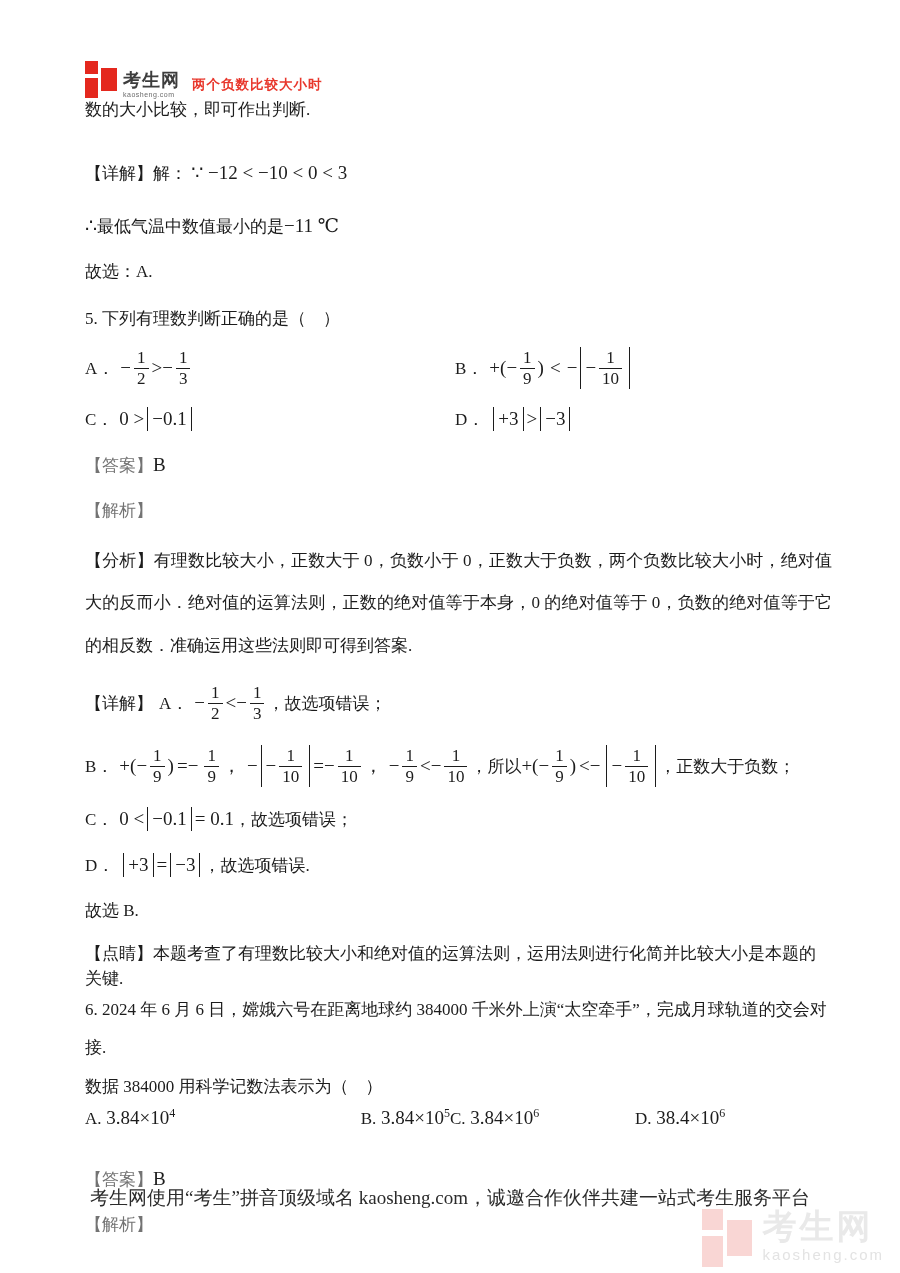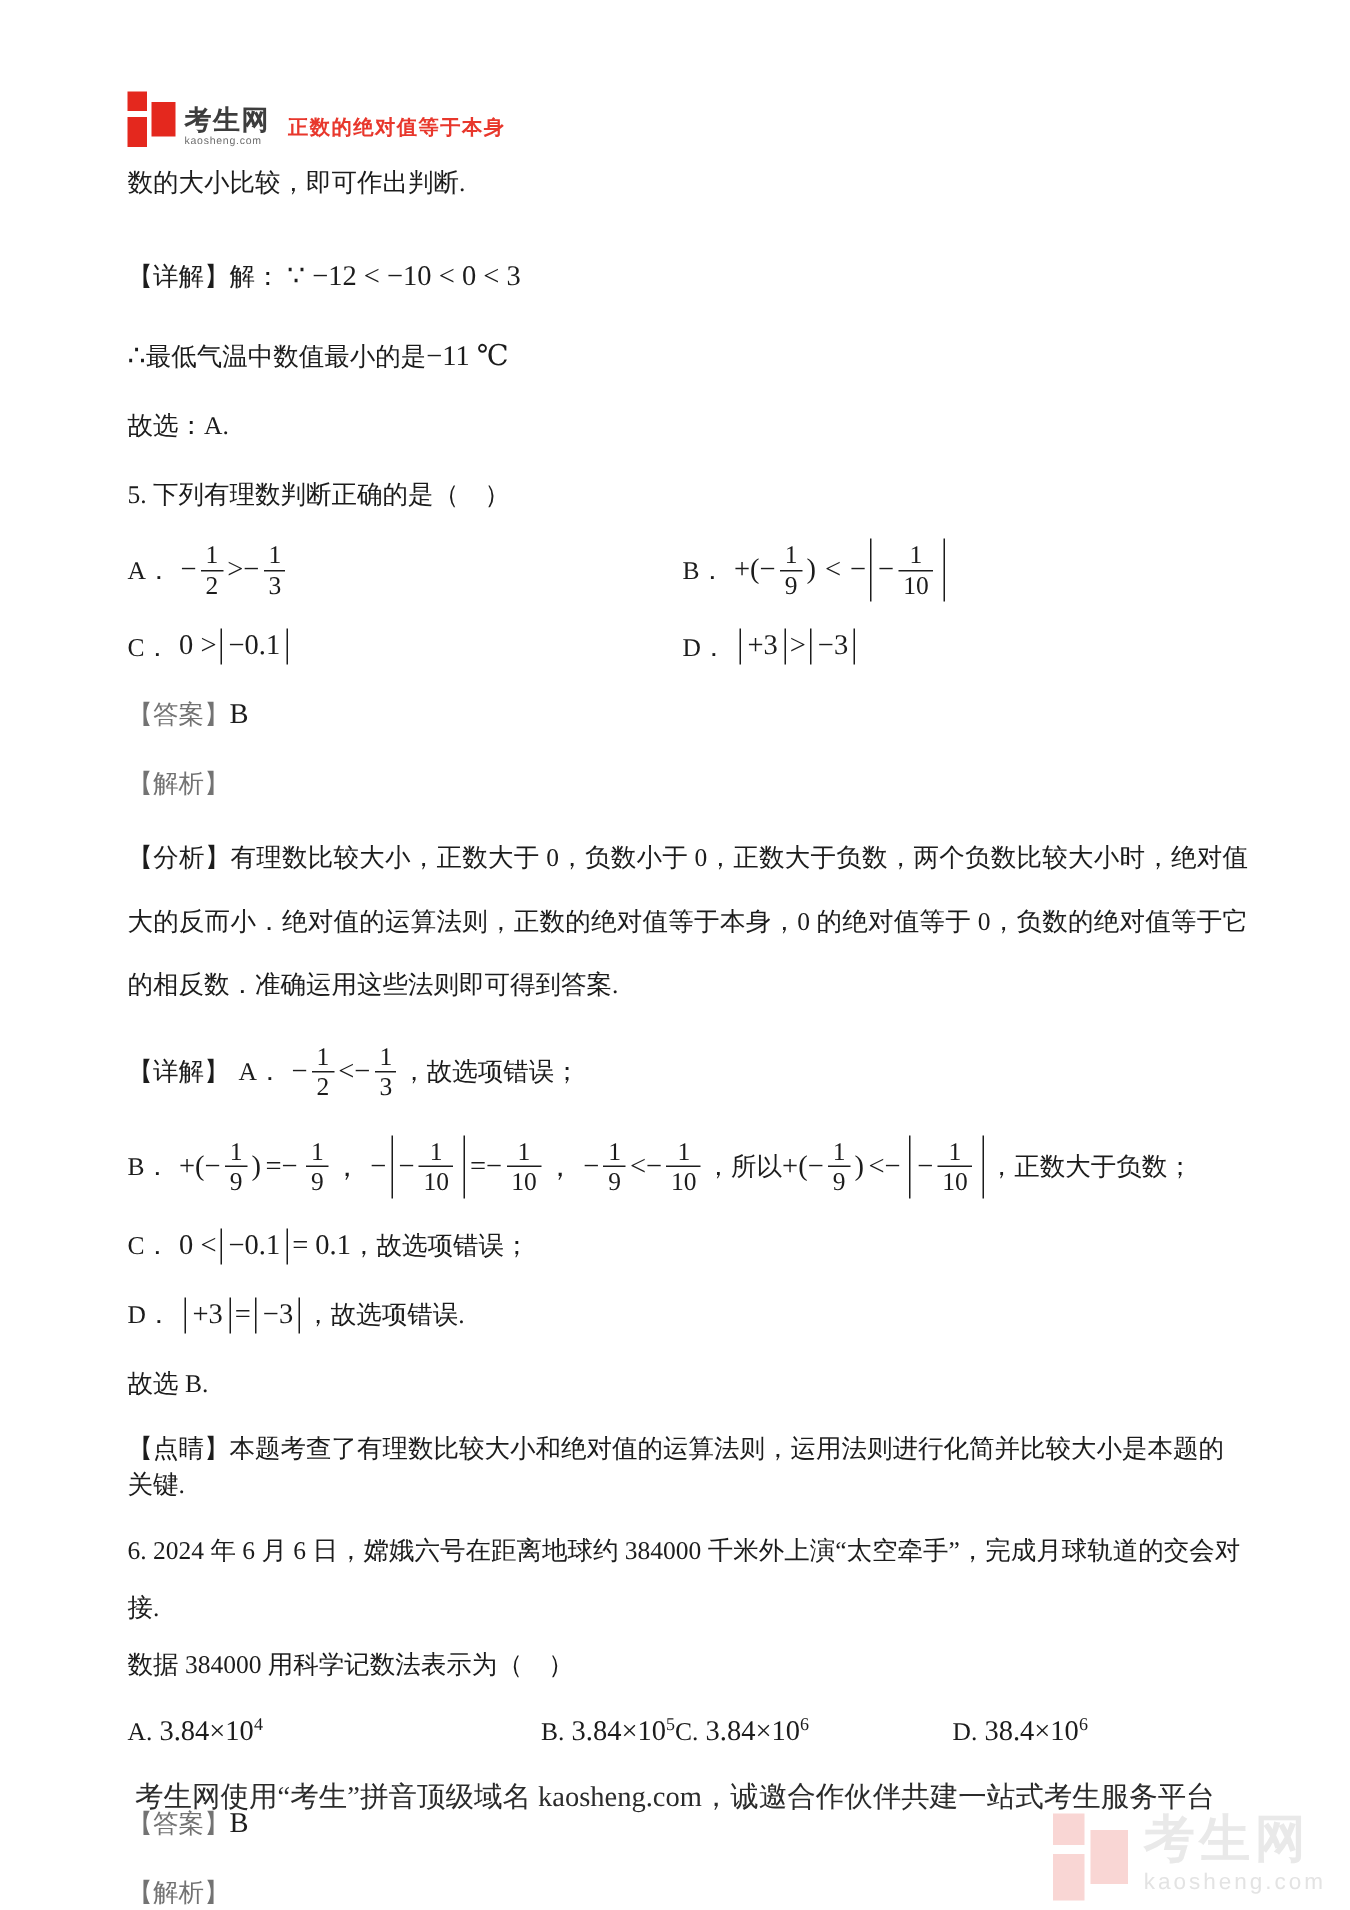--- a/index.html
+++ b/index.html
@@ -25,21 +25,21 @@
   .logo-domain { font-family:"Liberation Sans","DejaVu Sans",sans-serif;
                  font-size:7px; color:#6b6b6b; margin-top:2px; letter-spacing:0.5px; }
   .tagline { font-family:"Liberation Sans","DejaVu Sans",sans-serif;
              color:#e8372c; font-size:13.5px; font-weight:bold;
              margin-left:12px; padding-bottom:4px; letter-spacing:1px; }
 
   
   p { line-height:1.45; }
   .blue { color:#737373; }
   .math { font-size:19px; }
-  .mt12{margin-top:12px;} .mt16{margin-top:16px;} .mt18{margin-top:18px;}
+  .mt12{} .mt16{margin-top:16px;} .mt18{margin-top:18px;}
   .mt20{margin-top:20px;} .mt22{margin-top:22px;} .mt24{margin-top:36px;}
   .mt26{margin-top:26px;}
   .para { line-height:2.5; text-align:justify; }
   .para2 { line-height:2.25; }
 
   
   .frac { display:inline-block; vertical-align:middle; text-align:center;
           font-size:17px; line-height:1.15; margin:0 3px; }
   .frac .num { display:block; padding:0 3px; }
   .frac .den { display:block; border-top:1px solid #1c1c1c; padding:0 3px; }
@@ -82,21 +82,21 @@
   <div class="hdr">
     <div class="logo-mark">
       <span class="lm1"></span>
         <span class="lm2"></span>
         <span class="lm3"></span>
     </div>
     <div class="logo-txt">
       <div class="logo-name">考生网</div>
       <div class="logo-domain">kaosheng.com</div>
     </div>
-    <div class="tagline">正数的绝对值等于本身</div>
+    <div class="tagline">两个负数比较大小时</div>
   </div>
 
   <p class="mt12">数的大小比较，即可作出判断.</p>
 
   <p class="mt24">
     <span>【详解】</span><span>解：</span>
     <span class="math">∵ −12 &lt; −10 &lt; 0 &lt; 3</span>
   </p>
 
   <p class="mt26">

